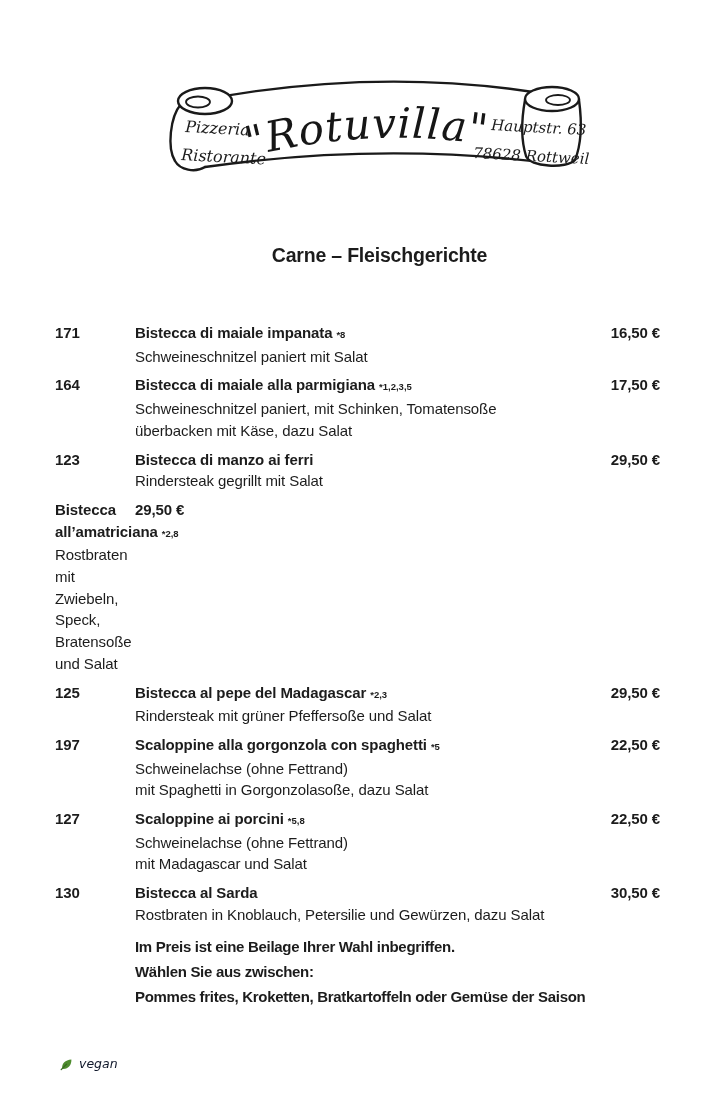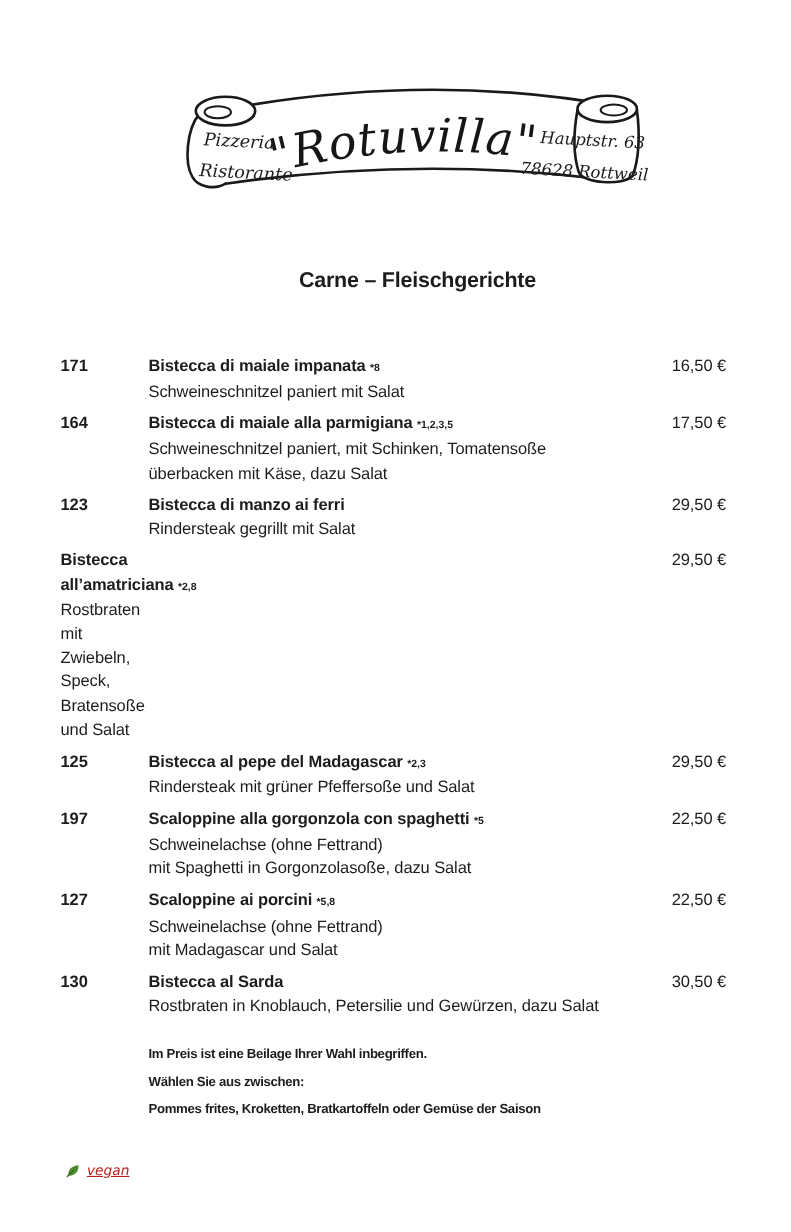--- a/index.html
+++ b/index.html
@@ -35,36 +35,36 @@
   .menu-body { position:absolute; left:55px; top:322px; width:605px; }
   .item {
     display:grid; grid-template-columns:80px 1fr auto;
     margin-bottom:7px;
     font-size:15px; line-height:21.7px; letter-spacing:-0.1px;
   }
   .item-number { font-weight:700; }
   .item-name  { font-weight:700; }
   .annot { font-size:9.5px; font-weight:700; margin-left:4px; letter-spacing:0; }
   .annot:empty { display:none; }
-  .item-price { font-weight:400; text-align:right; white-space:nowrap; }
+  .item-price { font-weight:700; text-align:left; white-space:nowrap; }
   .desc-line  { font-weight:400; }
 
   .note {
-    margin-top:20px; margin-left:80px;
-    font-weight:700; font-size:12px; line-height:25.4px; letter-spacing:-0.3px;
+    margin-top:8px; margin-left:80px;
+    font-weight:700; font-size:15px; line-height:25.4px; letter-spacing:-0.3px;
   }
 
   
   .vegan-mark {
     position:absolute; left:59px; top:1056px;
     display:flex; align-items:center; gap:5px;
   }
   .vegan-label {
     font-family:"DejaVu Sans","Liberation Sans",sans-serif;
-    font-style:italic; font-size:12.5px; color:#b91c1c;text-decoration:underline;
+    font-style:italic; font-size:12.5px; color:#0f172a;
   }
 </style>
 </head>
 <body>
 
 <div class="page">
 
   <svg class="banner" width="430" height="122" viewBox="0 0 430 122">
     <g fill="none" stroke="#1a1a1a" stroke-width="2.4" stroke-linecap="round" stroke-linejoin="round">
       <path d="M 16 34 Q 215 -7 398 27"></path>

